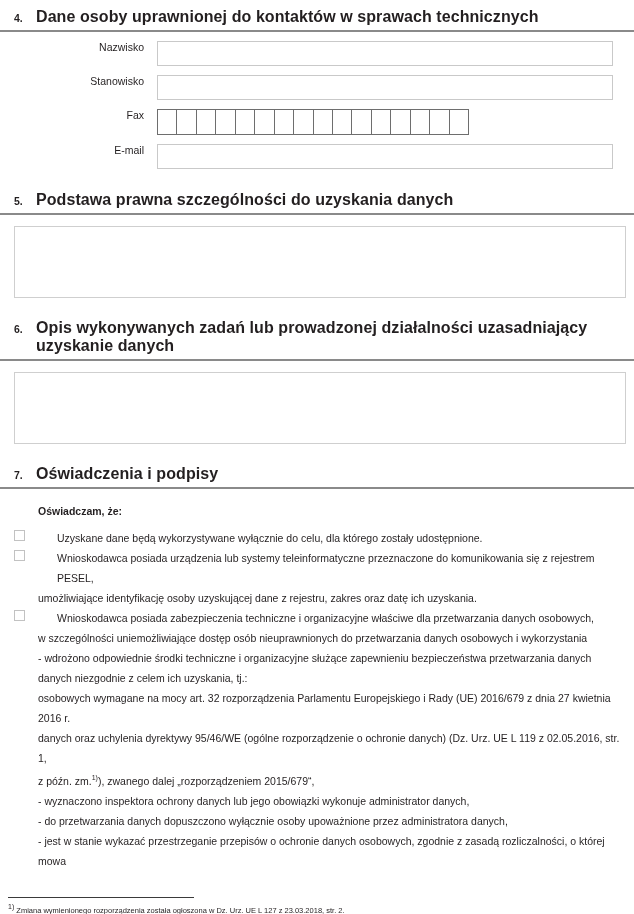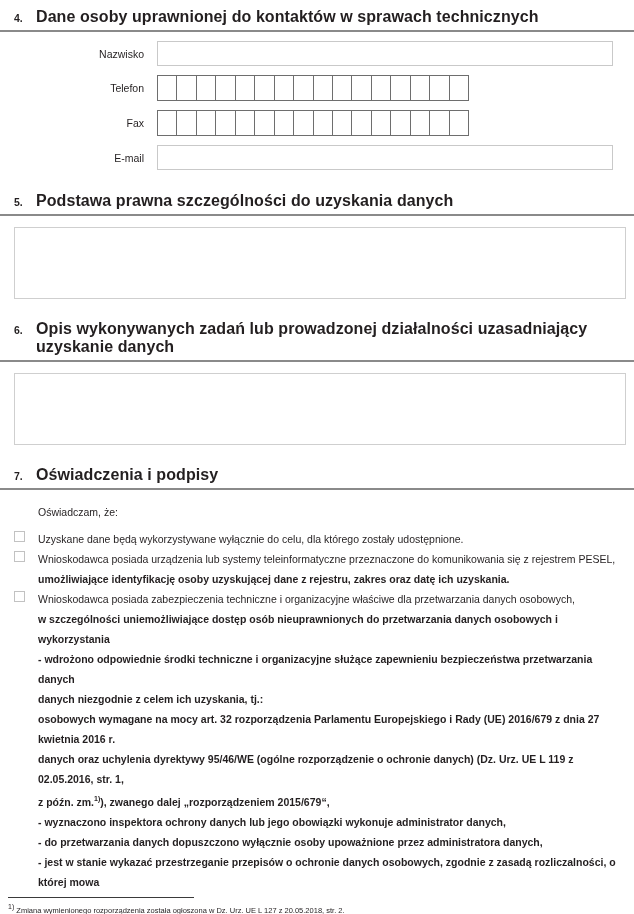--- a/index.html
+++ b/index.html
@@ -35,21 +35,21 @@
   }
   .section-title {
     font-weight: bold;
     font-size: 16px;
     letter-spacing: 0.08px;
   }
 
   
   .field-row {
     display: flex;
-    align-items: center;
+    align-items: flex-start;
     margin-top: 9px;
     padding-left: 14px;
   }
   .field-label {
     width: 143px;
     flex: 0 0 143px;
     text-align: right;
     padding-right: 13px;
     font-size: 10.5px;
     color: #231f20;
@@ -89,45 +89,46 @@
   
   .decl-wrap {
     margin-top: 16px;
     padding-left: 14px;
     padding-right: 8px;
   }
   .decl-intro {
     font-size: 10.5px;
     margin-left: 24px;
     margin-bottom: 11px;
+    font-weight: bold;
   }
   .decl-item {
     display: flex;
     align-items: flex-start;
     margin-bottom: 0px;
+    gap: 19px;
   }
   .decl-check {
     width: 11px;
     height: 11px;
     flex: 0 0 11px;
     border: 1px solid #c2c2c2;
     background: #ffffff;
     margin-top: 2px;
     margin-right: 13px;
   }
   .decl-text {
     font-size: 10.5px;
     line-height: 20px;
     flex: 1 1 auto;
   }
   .decl-line {
     font-size: 10.5px;
     line-height: 20px;
     margin-left: 24px;
-    font-weight: bold;
   }
   .sup { font-size: 7px; vertical-align: super; }
 
   
   .footnote-wrap {
     position: absolute;
     left: 0;
     bottom: 8px;
     width: 634px;
     padding-left: 8px;
@@ -154,42 +155,25 @@
   </div>
 
   <div style="margin-top:5px;">
 
     <div class="field-row">
       <div class="field-label">Nazwisko</div>
       <div class="field-input"></div>
     </div>
 
 
-
-    <div class="field-row">
-      <div class="field-label">Telefon</div>
-      <div class="comb">
-        <div class="comb-cell"></div>
-        <div class="comb-cell"></div>
-        <div class="comb-cell"></div>
-        <div class="comb-cell"></div>
-        <div class="comb-cell"></div>
-        <div class="comb-cell"></div>
-        <div class="comb-cell"></div>
-        <div class="comb-cell"></div>
-        <div class="comb-cell"></div>
-        <div class="comb-cell"></div>
-        <div class="comb-cell"></div>
-        <div class="comb-cell"></div>
-        <div class="comb-cell"></div>
-        <div class="comb-cell"></div>
-        <div class="comb-cell"></div>
-        <div class="comb-cell"></div>
-      </div>
-    </div>
+    <div class="field-row">
+      <div class="field-label">Stanowisko</div>
+      <div class="field-input"></div>
+    </div>
+
 
     <div class="field-row">
       <div class="field-label">Fax</div>
       <div class="comb">
         <div class="comb-cell"></div>
         <div class="comb-cell"></div>
         <div class="comb-cell"></div>
         <div class="comb-cell"></div>
         <div class="comb-cell"></div>
         <div class="comb-cell"></div>
@@ -259,16 +243,16 @@
     <div class="decl-line"><span>z późn. zm.</span><span class="sup">1)</span><span>), zwanego dalej „rozporządzeniem 2015/679“,</span></div>
 
     <div class="decl-line">- wyznaczono inspektora ochrony danych lub jego obowiązki wykonuje administrator danych,</div>
     <div class="decl-line">- do przetwarzania danych dopuszczono wyłącznie osoby upoważnione przez administratora danych,</div>
     <div class="decl-line">- jest w stanie wykazać przestrzeganie przepisów o ochronie danych osobowych, zgodnie z zasadą rozliczalności, o której mowa</div>
 
   </div>
 
   <div class="footnote-wrap">
     <div class="footnote-rule"></div>
-    <div class="footnote-text"><span class="sup">1)</span> <span>Zmiana wymienionego rozporządzenia została ogłoszona w Dz. Urz. UE L 127 z 20.05.2018, str. 2.</span></div>
+    <div class="footnote-text"><span class="sup">1)</span> <span>Zmiana wymienionego rozporządzenia została ogłoszona w Dz. Urz. UE L 127 z 23.03.2018, str. 2.</span></div>
   </div>
 
 </div>
 
 </body></html>

